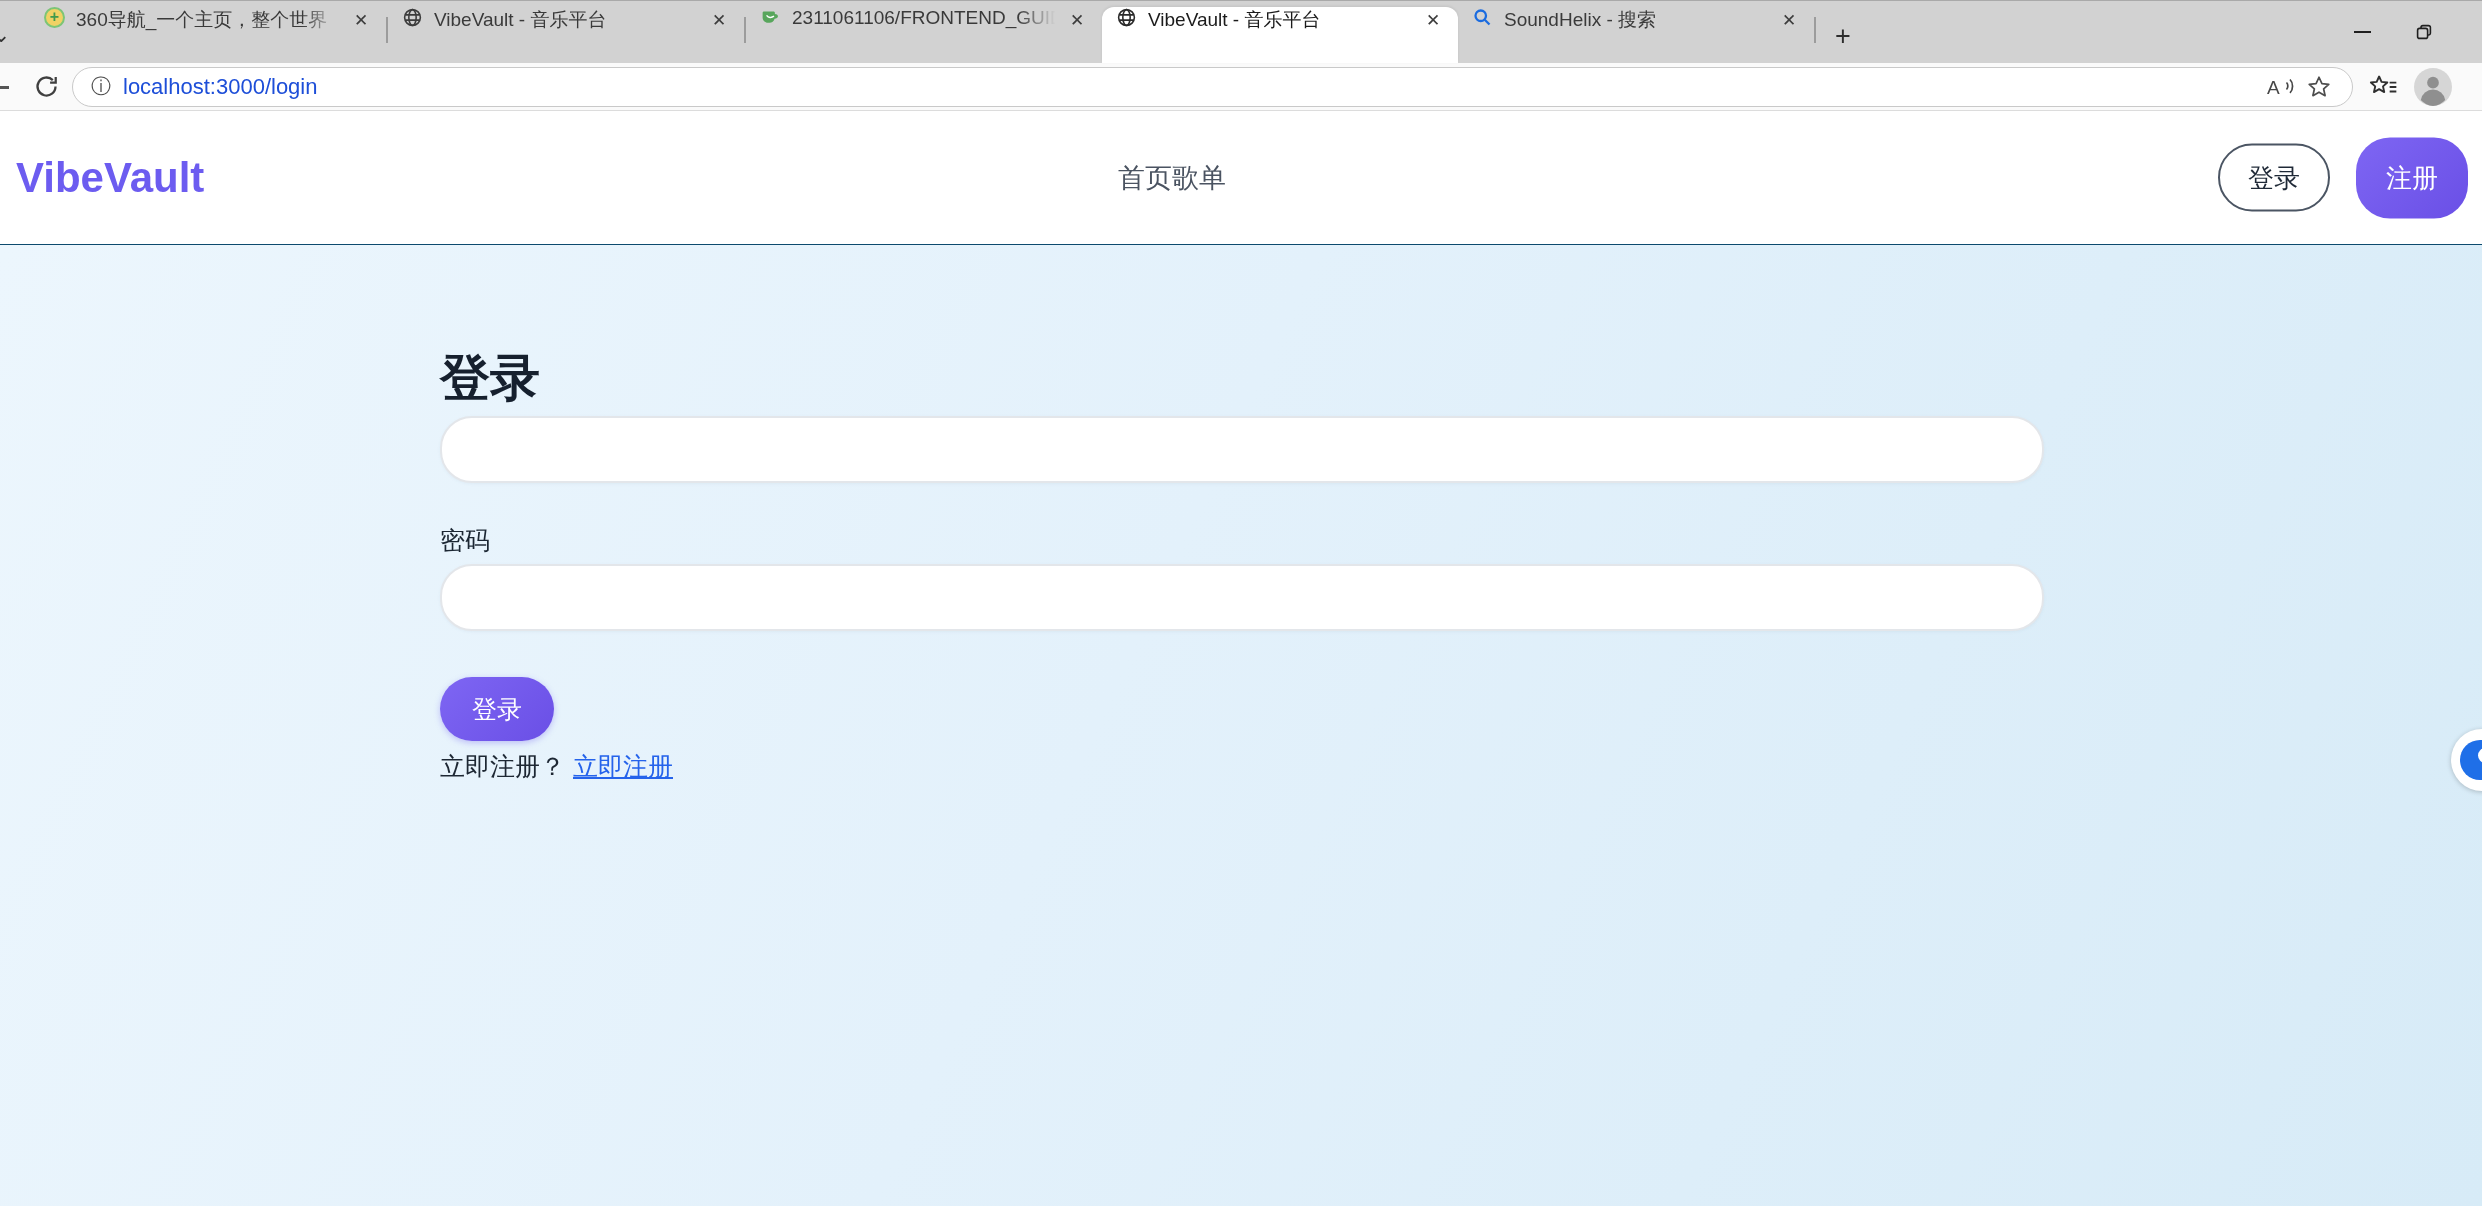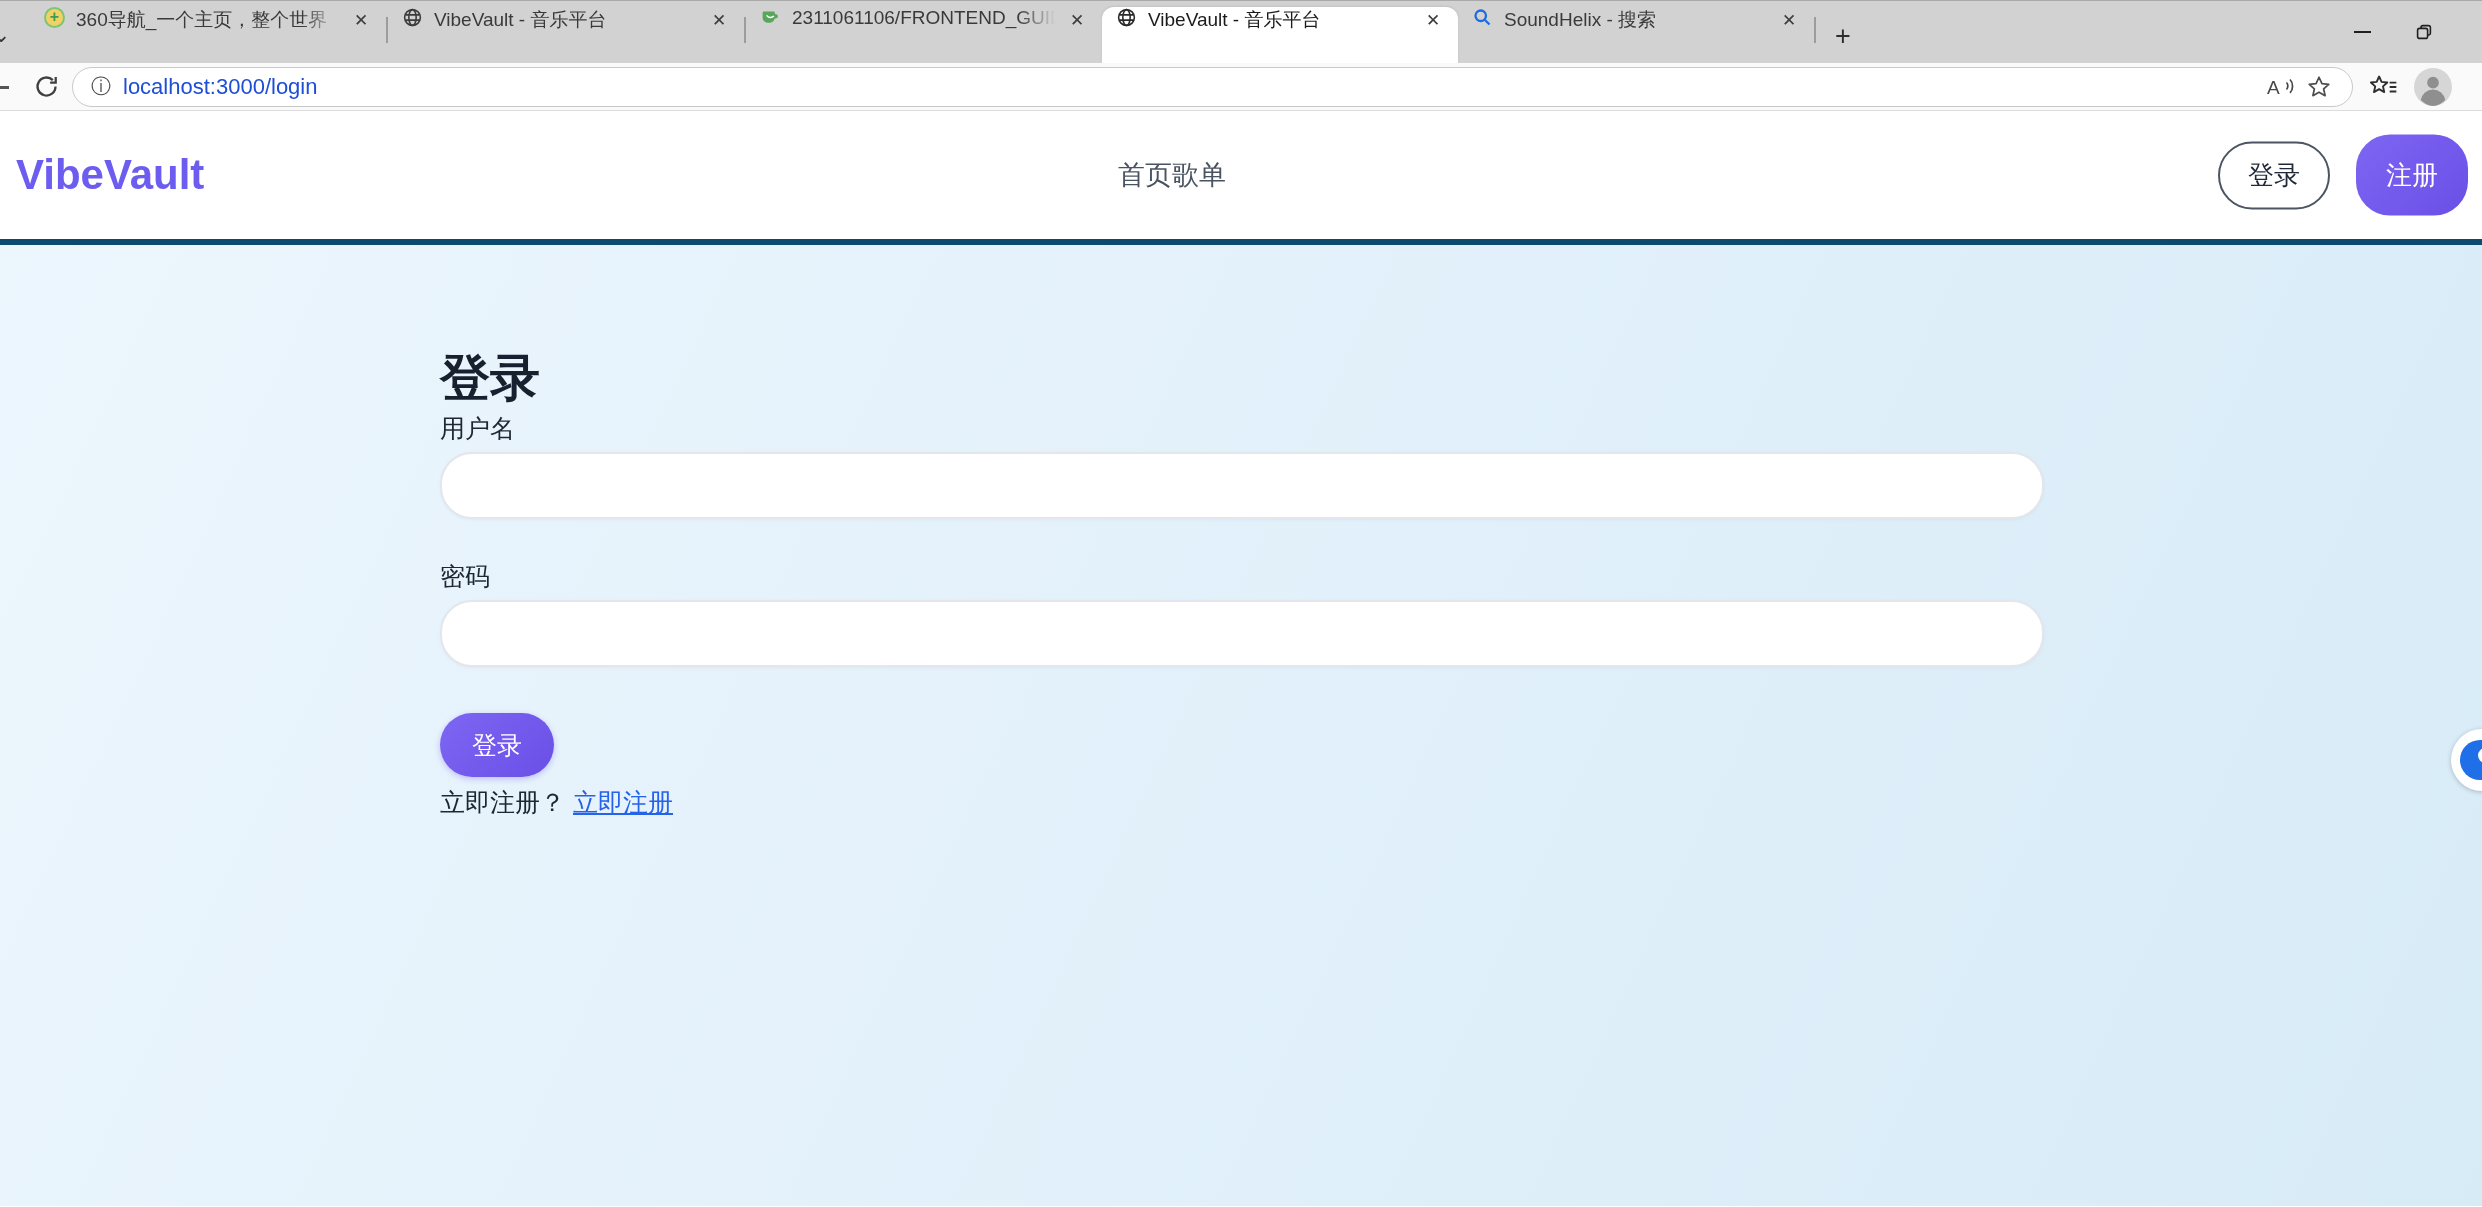--- a/index.html
+++ b/index.html
@@ -80,21 +80,21 @@
   }
   .addressbar .info-glyph { font-size:20px; color:#4d4d4d; }
   .addressbar .url { font-size:22px; color:#1d4ed8; margin-left:12px; }
   .addressbar .ab-spacer { flex:1; }
   .ab-icon { width:38px; height:34px; display:flex; align-items:center; justify-content:center; }
   .collections-btn { width:44px; height:40px; }
   .avatar-btn { width:40px; height:40px; margin-left:8px; }
 
   
   .site-header {
-    height:134px; background:#fff; border-bottom:6px solid #0c4a6e;
+    height:134px; background:#fff; border-bottom:1px solid #0c4a6e;
     position:relative; display:flex; align-items:center;
   }
   .logo {
     position:absolute; left:16px; top:50%; transform:translateY(-50%);
     font-size:42px; font-weight:700; color:var(--color-accent,#6c5cf0); letter-spacing:0px;
   }
   .site-nav { position:absolute; left:1118px; top:50%; transform:translateY(-50%); display:flex; }
   .site-nav .nav-link { font-size:27px; color:#4a5361; cursor:pointer; }
   .header-actions { position:absolute; right:14px; top:50%; transform:translateY(-50%); display:flex; gap:26px; align-items:center; }
   .btn-login-outline {
@@ -279,21 +279,20 @@
   </div>
   <div class="header-actions">
     <button class="btn-login-outline">登录</button>
     <button class="btn-register">注册</button>
   </div>
 </div>
 
 <div class="page">
   <h1>登录</h1>
 
-  <label class="field-label">用户名</label>
   <input class="field" type="text" value="" style="">
 
   <label class="field-label second">密码</label>
   <input class="field" type="password" value="" style="">
 
   <button class="btn-submit">登录</button>
 
   <div class="form-footer">
     <span>立即注册？</span><a href="#">立即注册</a>
   </div>

